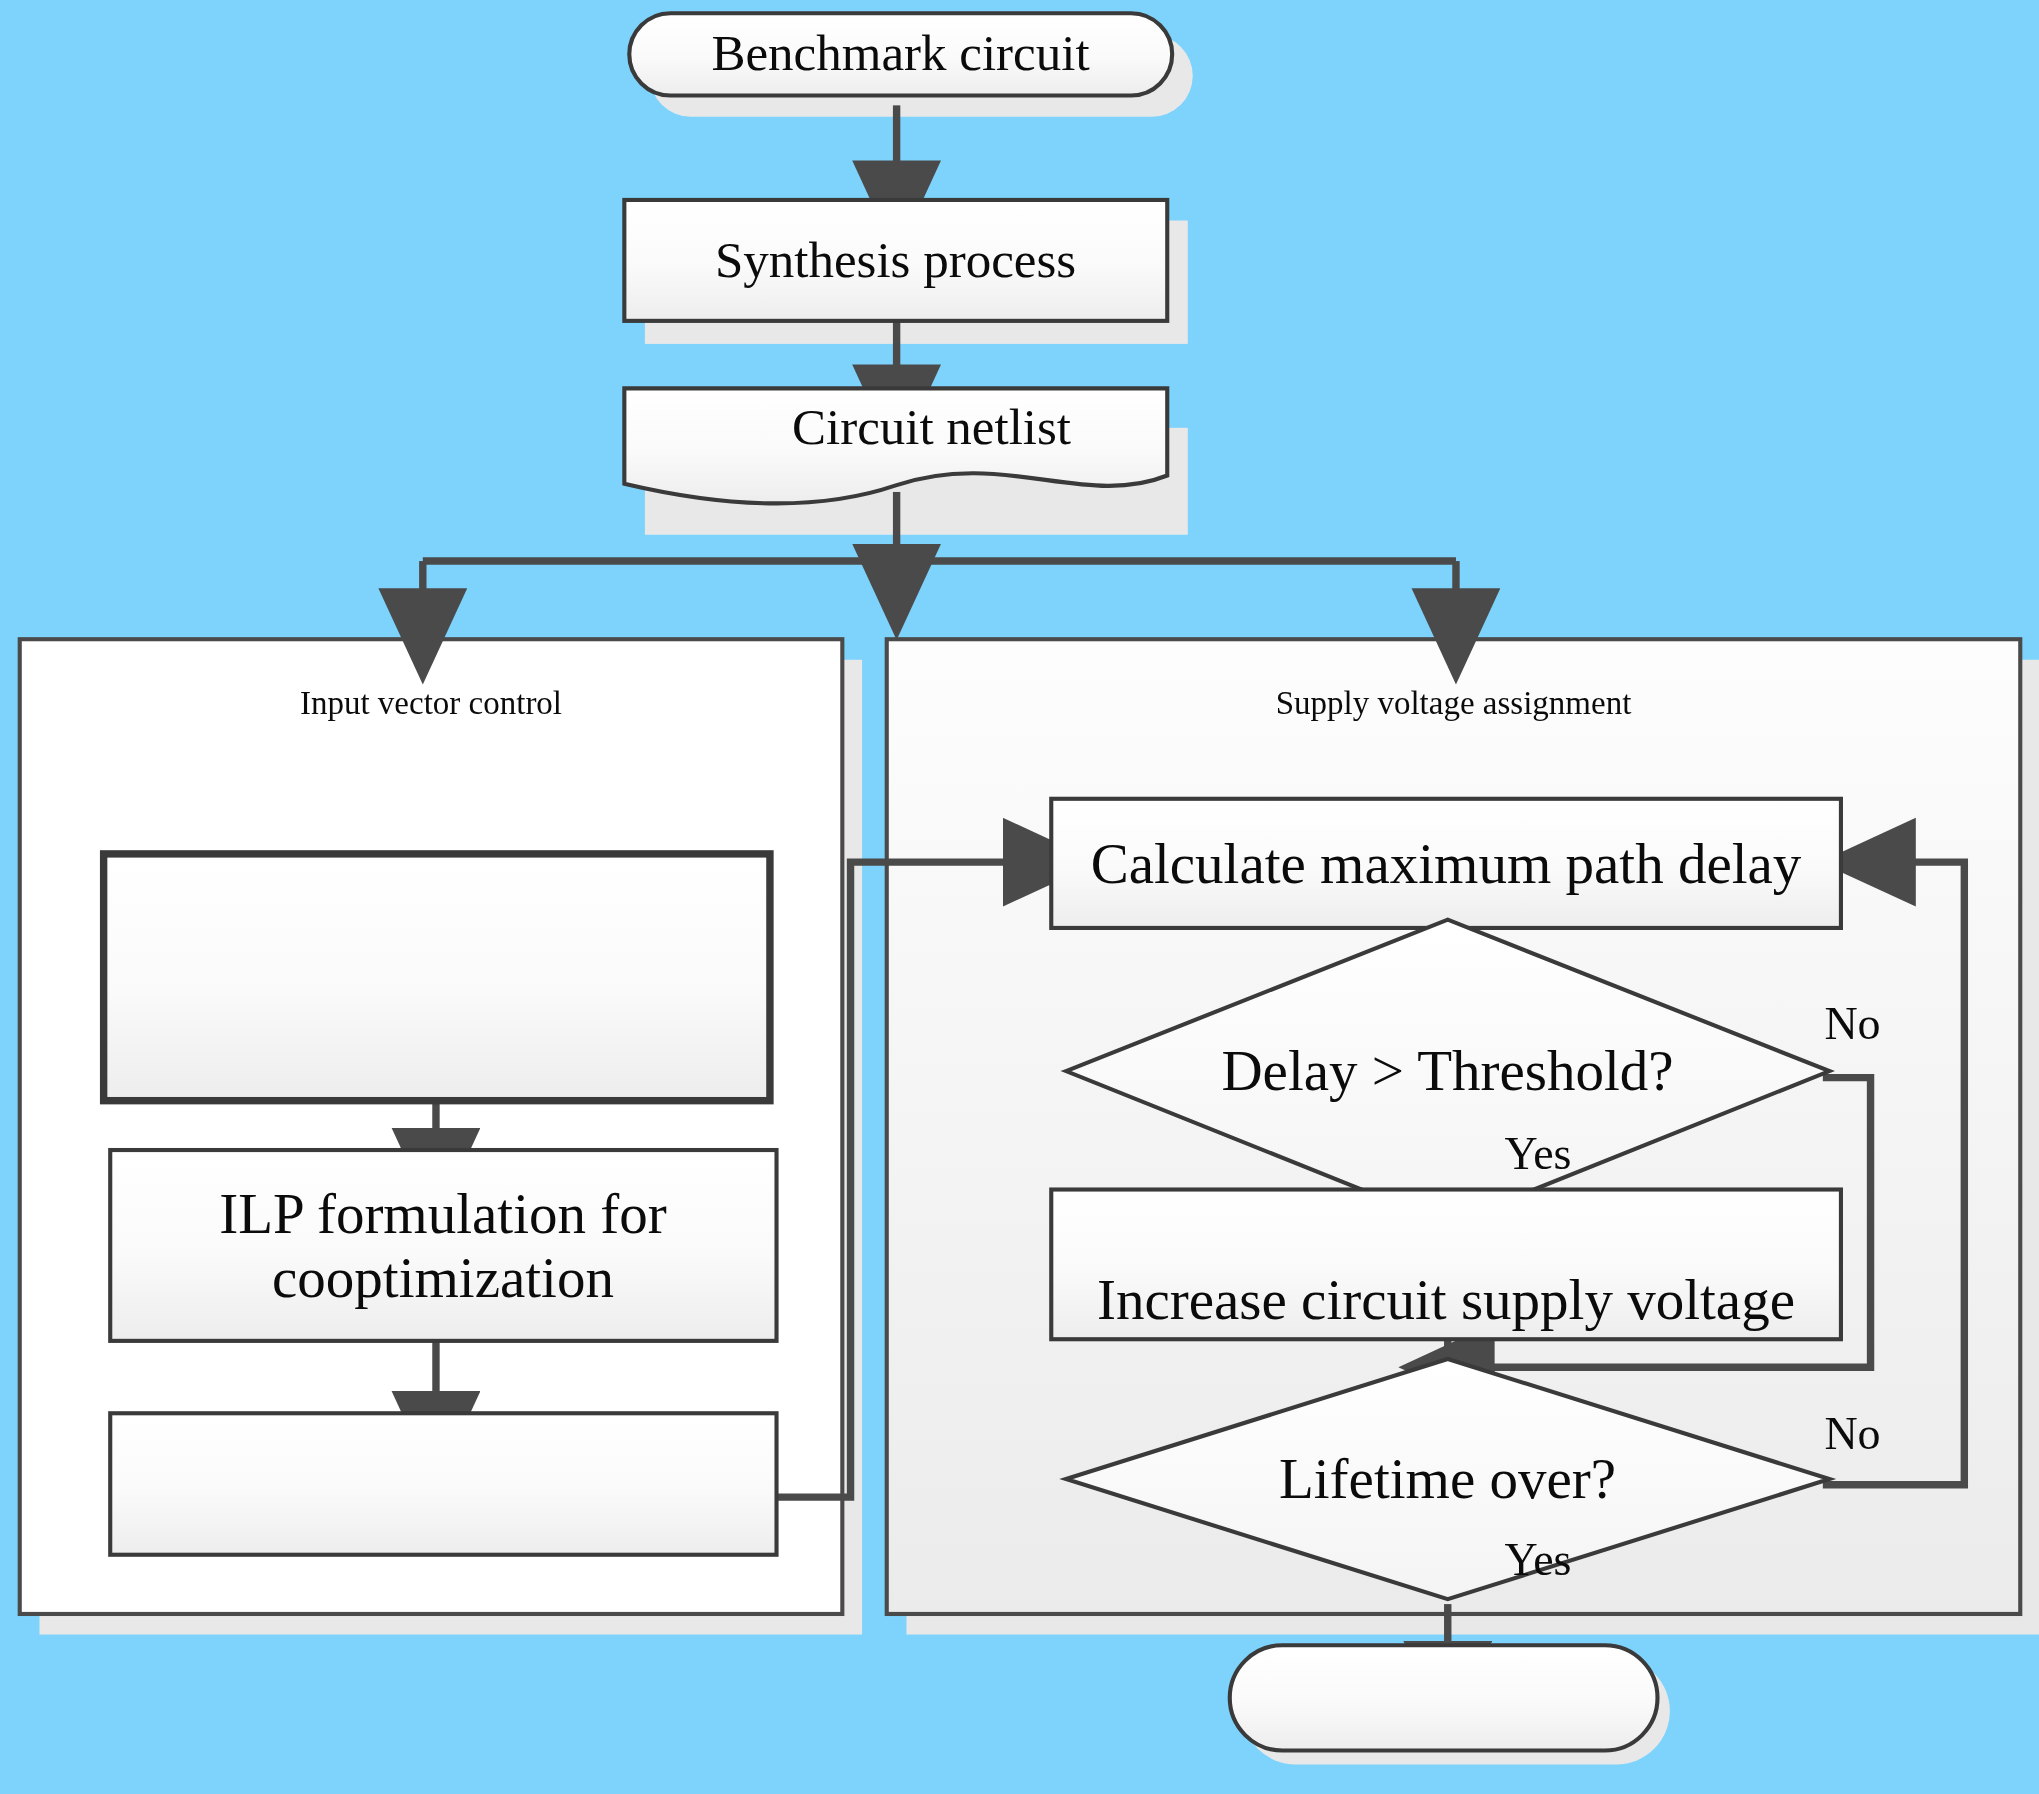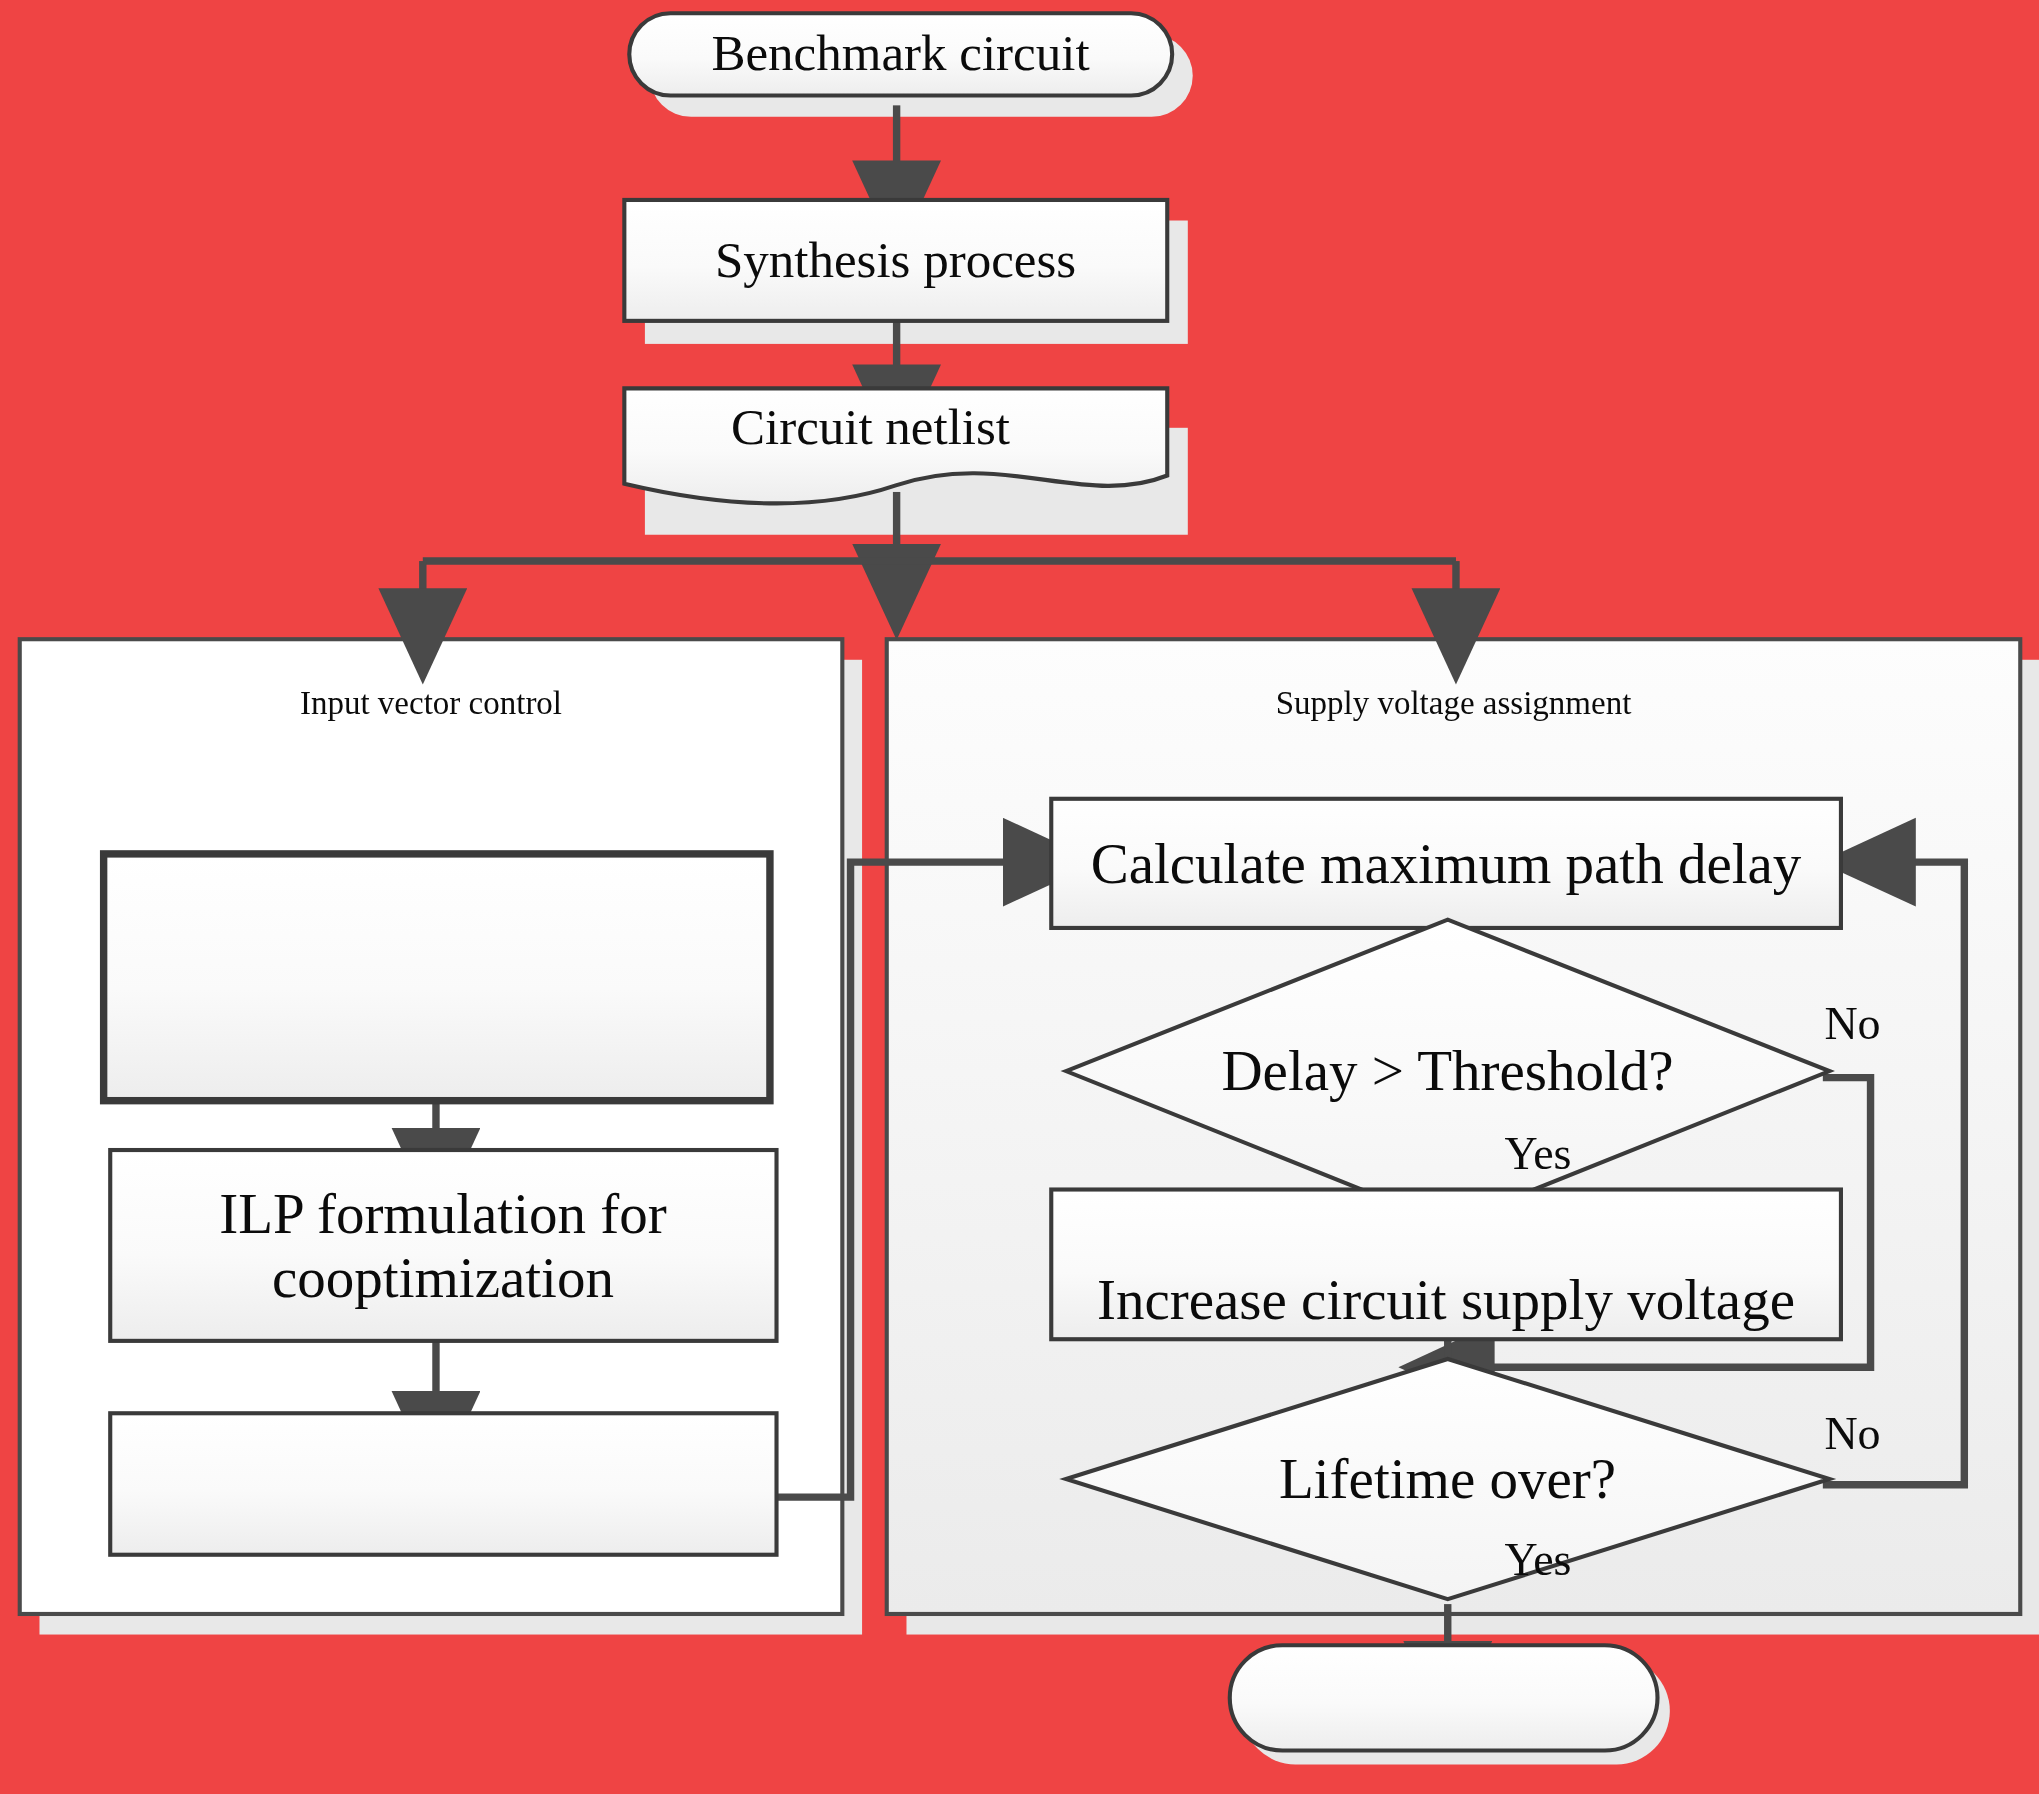--- a/index.html
+++ b/index.html
@@ -1,19 +1,19 @@
 <!DOCTYPE html>
 <html style="font-size:13px"><head>
 <meta charset="utf-8">
 <style>
   html,body{margin:0;padding:0;background:#ffffff;}
   #stage{
     position:relative;
     width:2040px;height:1795px;
-    background:#ef4444;
+    background:#7dd3fc;
     font-family:"Liberation Serif","DejaVu Serif",serif;
     overflow:hidden;
   }
   svg#flow{position:absolute;left:0;top:0;width:2040px;height:1795px;}
   .node-label{
     position:absolute;
     display:flex;align-items:center;justify-content:center;
     text-align:center;
     color:#0b0b0b;
     font-family:"Liberation Serif","DejaVu Serif",serif;
@@ -119,21 +119,21 @@
     <rect x="1278" y="1446" width="960" height="182" fill="url(#gBox)" stroke="#3a3a3a" stroke-width="5"></rect>
     <path d="M1296,1798 L1760,1652 L2224,1798 L1760,1944 z" fill="url(#gDiamond)" stroke="#3a3a3a" stroke-width="5"></path>
 
     <rect x="1495" y="2000" width="520" height="128" rx="64" ry="64" fill="url(#gBox)" stroke="#3a3a3a" stroke-width="5"></rect>
   </svg>
 
   <div class="node-label lbl-big" style="left:629px;top:13px;width:543px;height:82px;">Benchmark circuit</div>
 
   <div class="node-label lbl-big" style="left:624px;top:200px;width:543px;height:121px;">Synthesis process</div>
 
-  <div class="node-label lbl-big" style="left:599px;top:383px;width:543px;height:90px;">Circuit netlist</div>
+  <div class="node-label lbl-big" style="left:660px;top:383px;width:543px;height:90px;">Circuit netlist</div>
 
   <div class="node-label panel-title" style="left:20px;top:670px;width:822px;height:66px;">Input vector control</div>
 
   <div class="node-label panel-title" style="left:887px;top:670px;width:1133px;height:66px;">Supply voltage assignment</div>
 
 
   <div class="node-label lbl-mid" style="left:115px;top:1150px;width:656px;height:191px;">ILP formulation for
 cooptimization</div>
 
 

